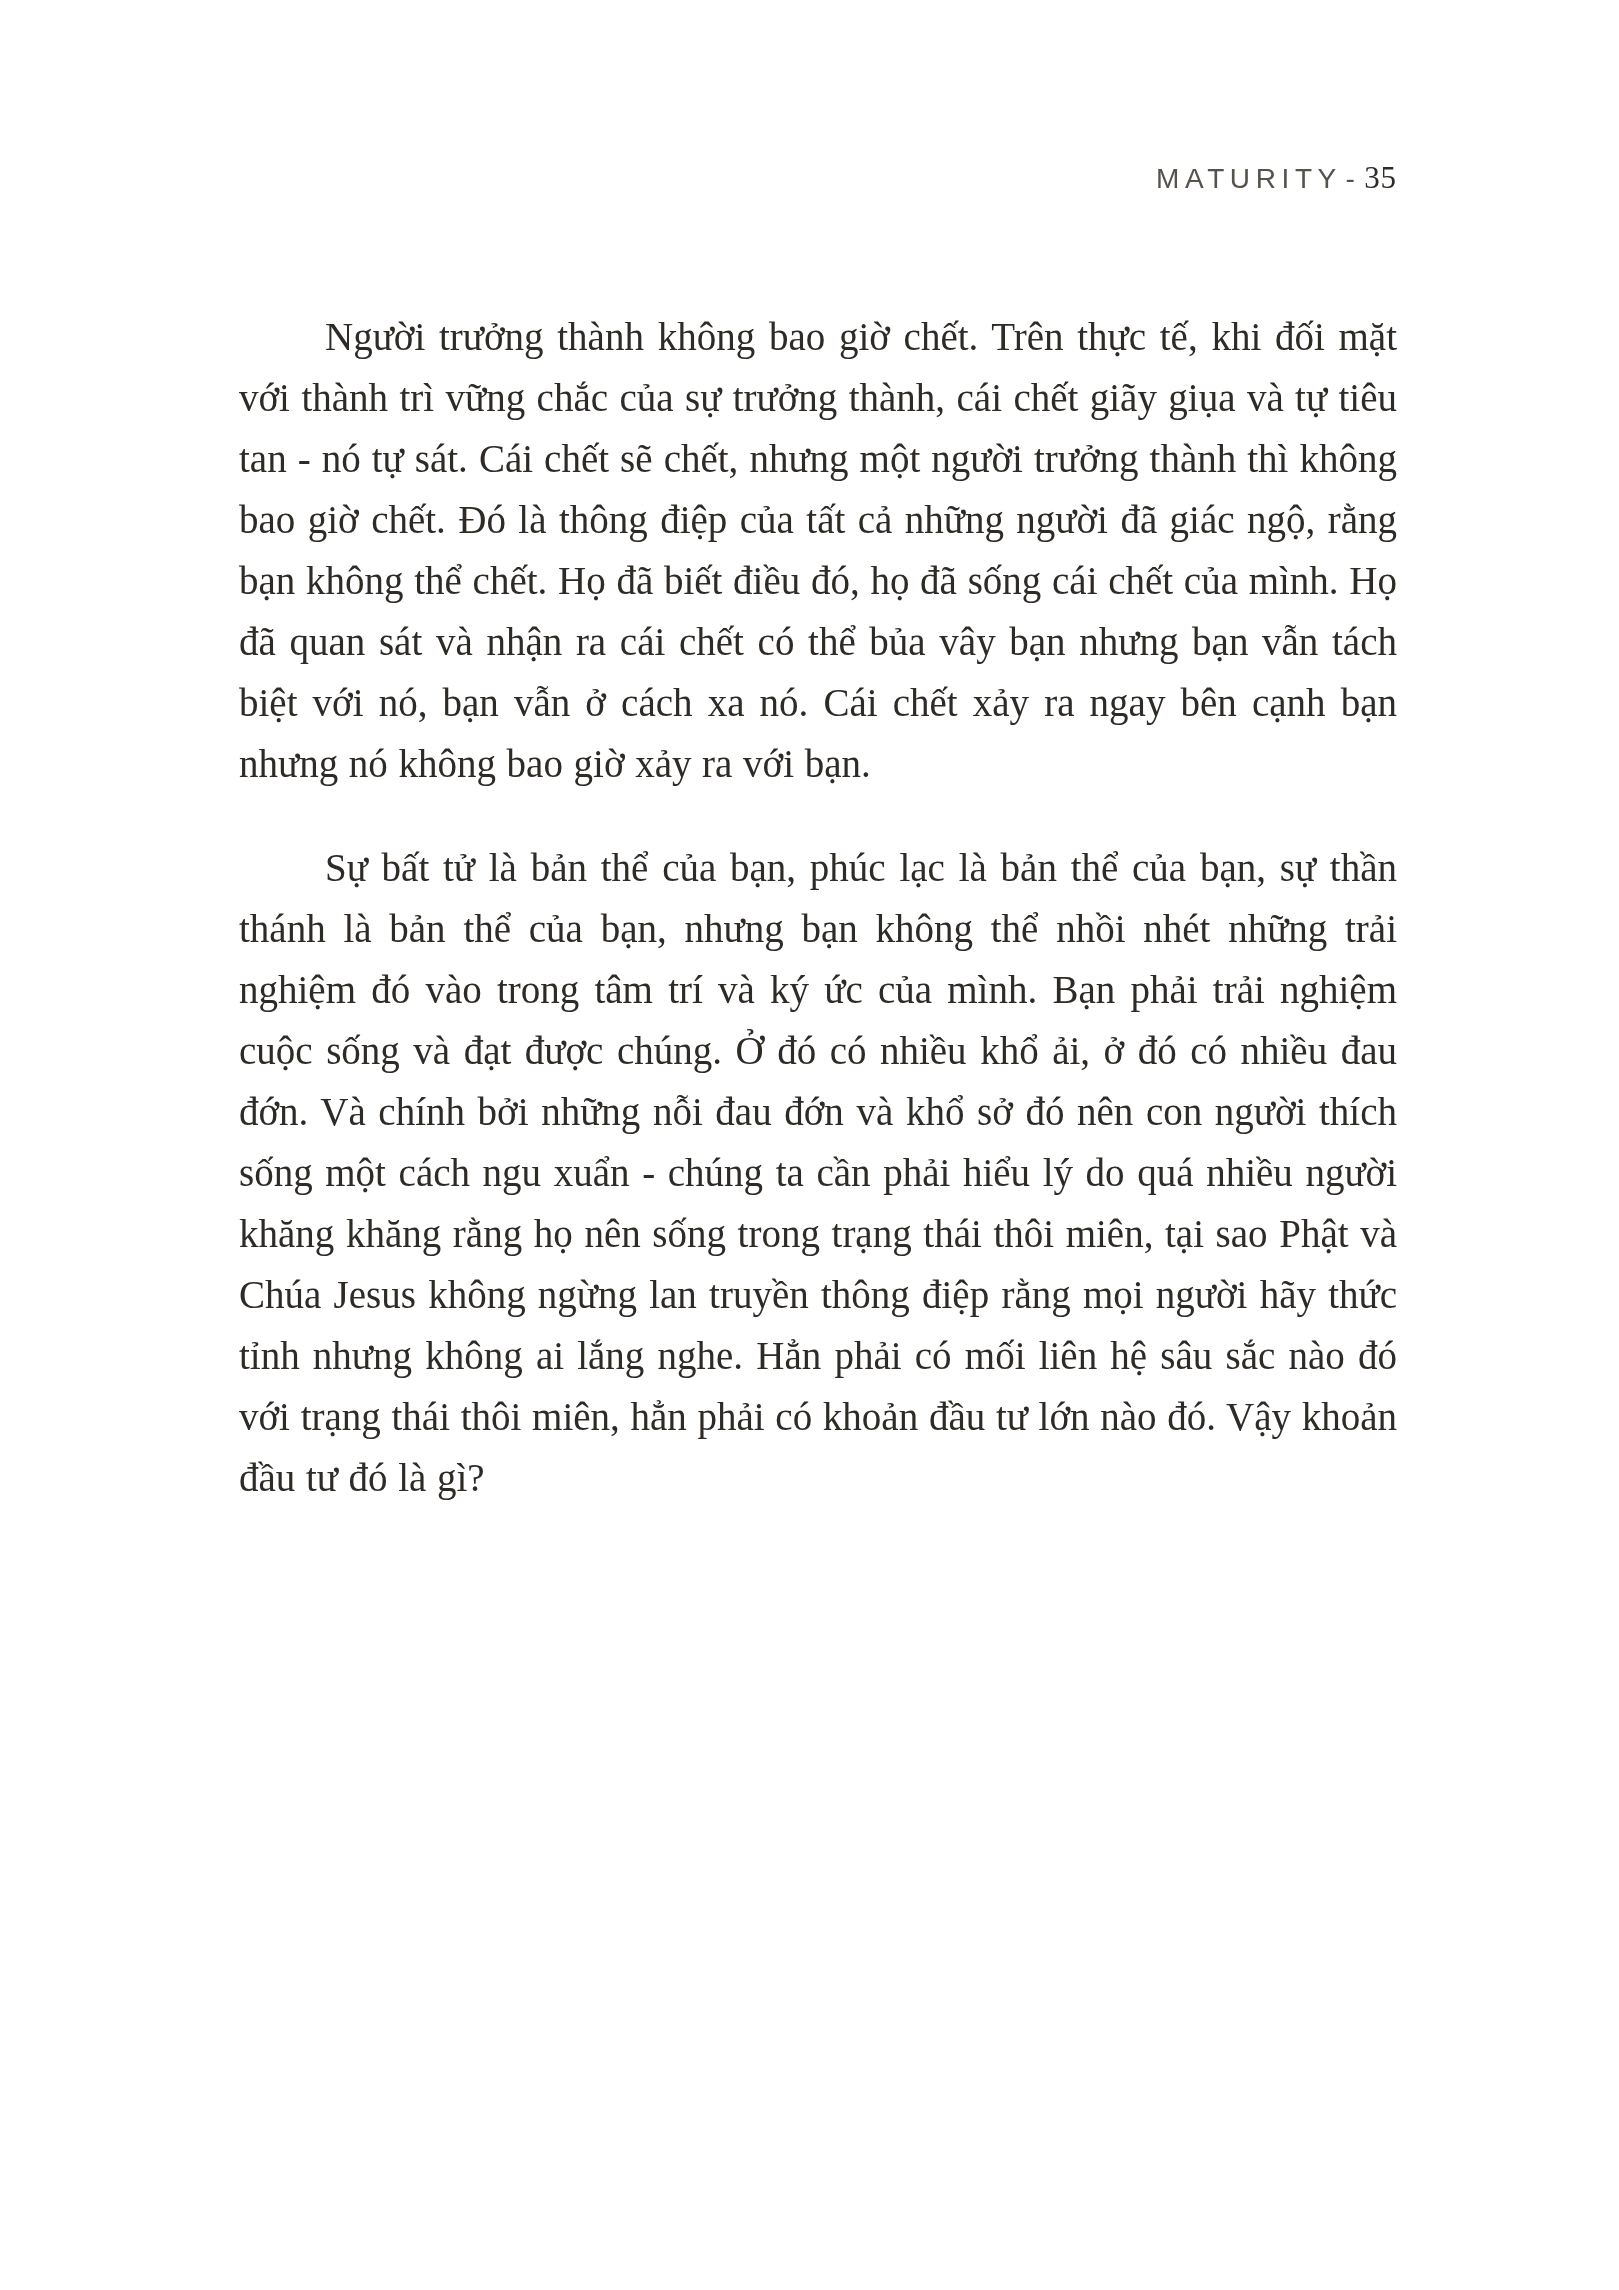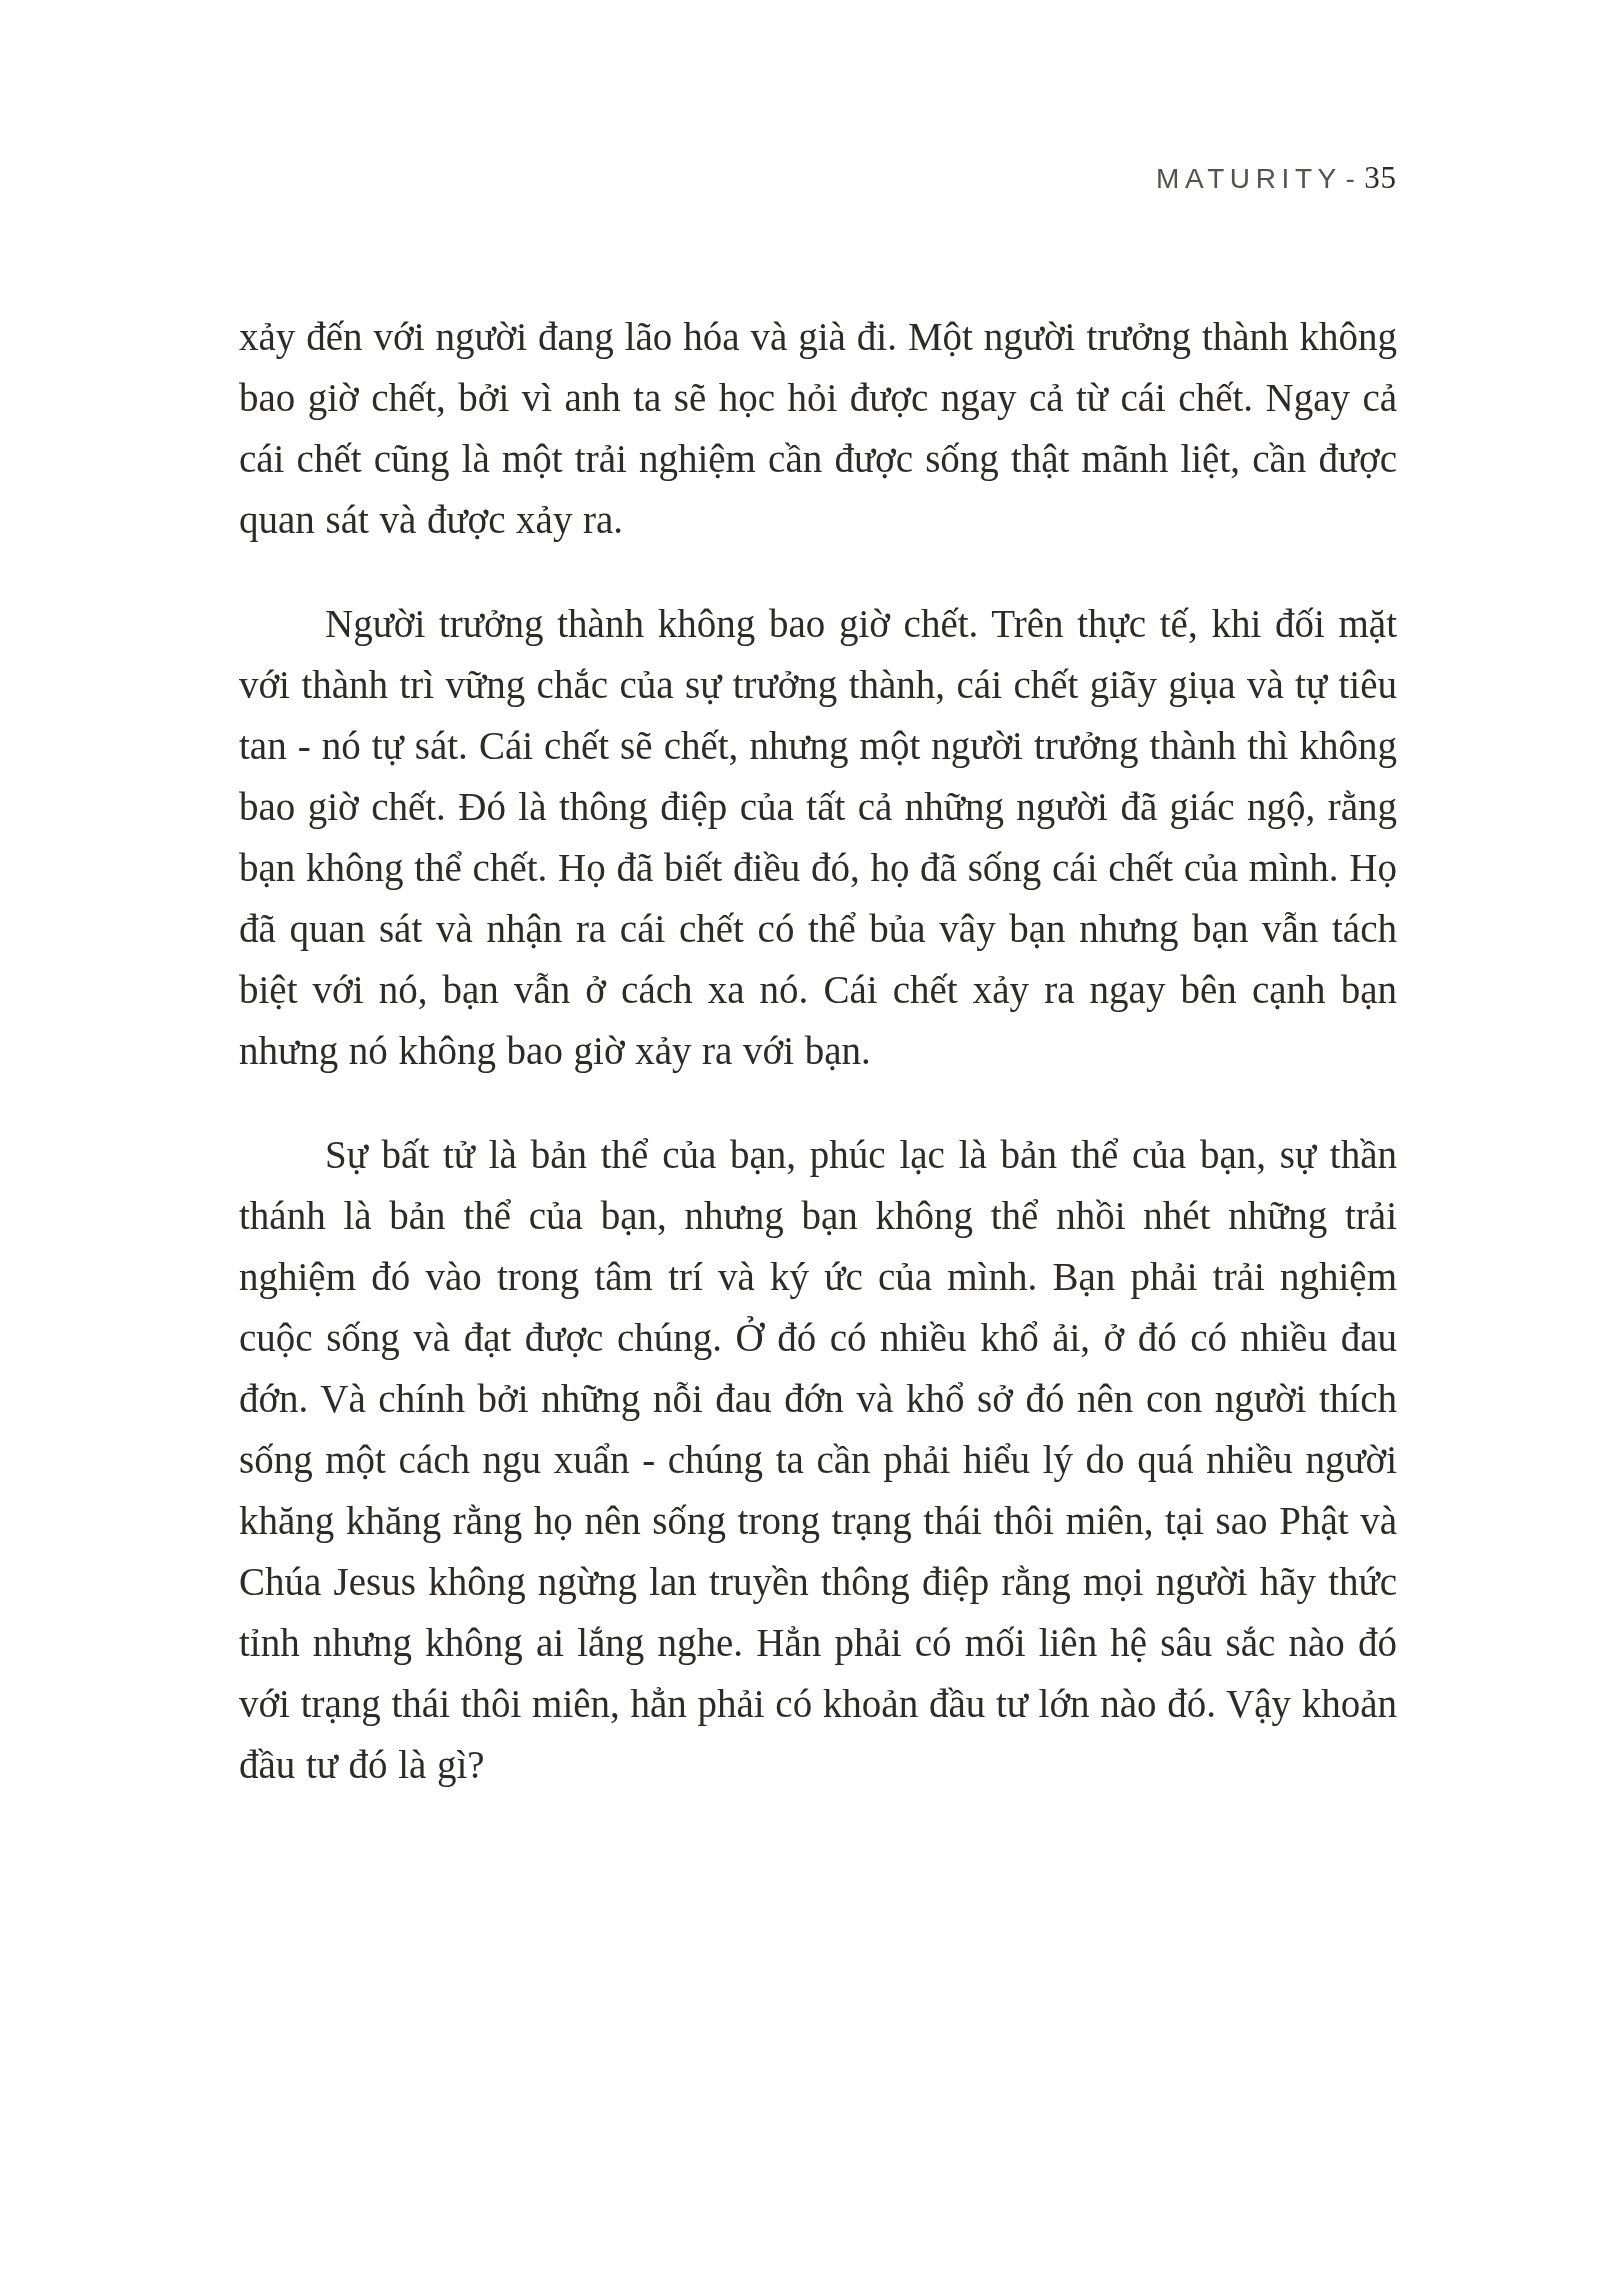--- a/index.html
+++ b/index.html
@@ -58,20 +58,19 @@
 <body>
 
 <div class="page">
   <div class="content">
 
     <div class="running-header">
       <span>MATURITY</span><span class="sep">-</span><span class="page-num">35</span>
     </div>
 
     <div class="body-text">
-      <p>xảy đến với người đang lão hóa và già đi. Một người trưởng thành không bao giờ chết, bởi vì anh ta sẽ học hỏi được ngay cả từ cái chết. Ngay cả cái chết cũng là một trải nghiệm cần được sống thật mãnh liệt, cần được quan sát và được xảy ra.</p>
       <p class="indented">Người trưởng thành không bao giờ chết. Trên thực tế, khi đối mặt với thành trì vững chắc của sự trưởng thành, cái chết giãy giụa và tự tiêu tan - nó tự sát. Cái chết sẽ chết, nhưng một người trưởng thành thì không bao giờ chết. Đó là thông điệp của tất cả những người đã giác ngộ, rằng bạn không thể chết. Họ đã biết điều đó, họ đã sống cái chết của mình. Họ đã quan sát và nhận ra cái chết có thể bủa vây bạn nhưng bạn vẫn tách biệt với nó, bạn vẫn ở cách xa nó. Cái chết xảy ra ngay bên cạnh bạn nhưng nó không bao giờ xảy ra với bạn.</p>
       <p class="indented">Sự bất tử là bản thể của bạn, phúc lạc là bản thể của bạn, sự thần thánh là bản thể của bạn, nhưng bạn không thể nhồi nhét những trải nghiệm đó vào trong tâm trí và ký ức của mình. Bạn phải trải nghiệm cuộc sống và đạt được chúng. Ở đó có nhiều khổ ải, ở đó có nhiều đau đớn. Và chính bởi những nỗi đau đớn và khổ sở đó nên con người thích sống một cách ngu xuẩn - chúng ta cần phải hiểu lý do quá nhiều người khăng khăng rằng họ nên sống trong trạng thái thôi miên, tại sao Phật và Chúa Jesus không ngừng lan truyền thông điệp rằng mọi người hãy thức tỉnh nhưng không ai lắng nghe. Hẳn phải có mối liên hệ sâu sắc nào đó với trạng thái thôi miên, hẳn phải có khoản đầu tư lớn nào đó. Vậy khoản đầu tư đó là gì?</p>
     </div>
 
   </div>
 </div>
 
 
 </body></html>

